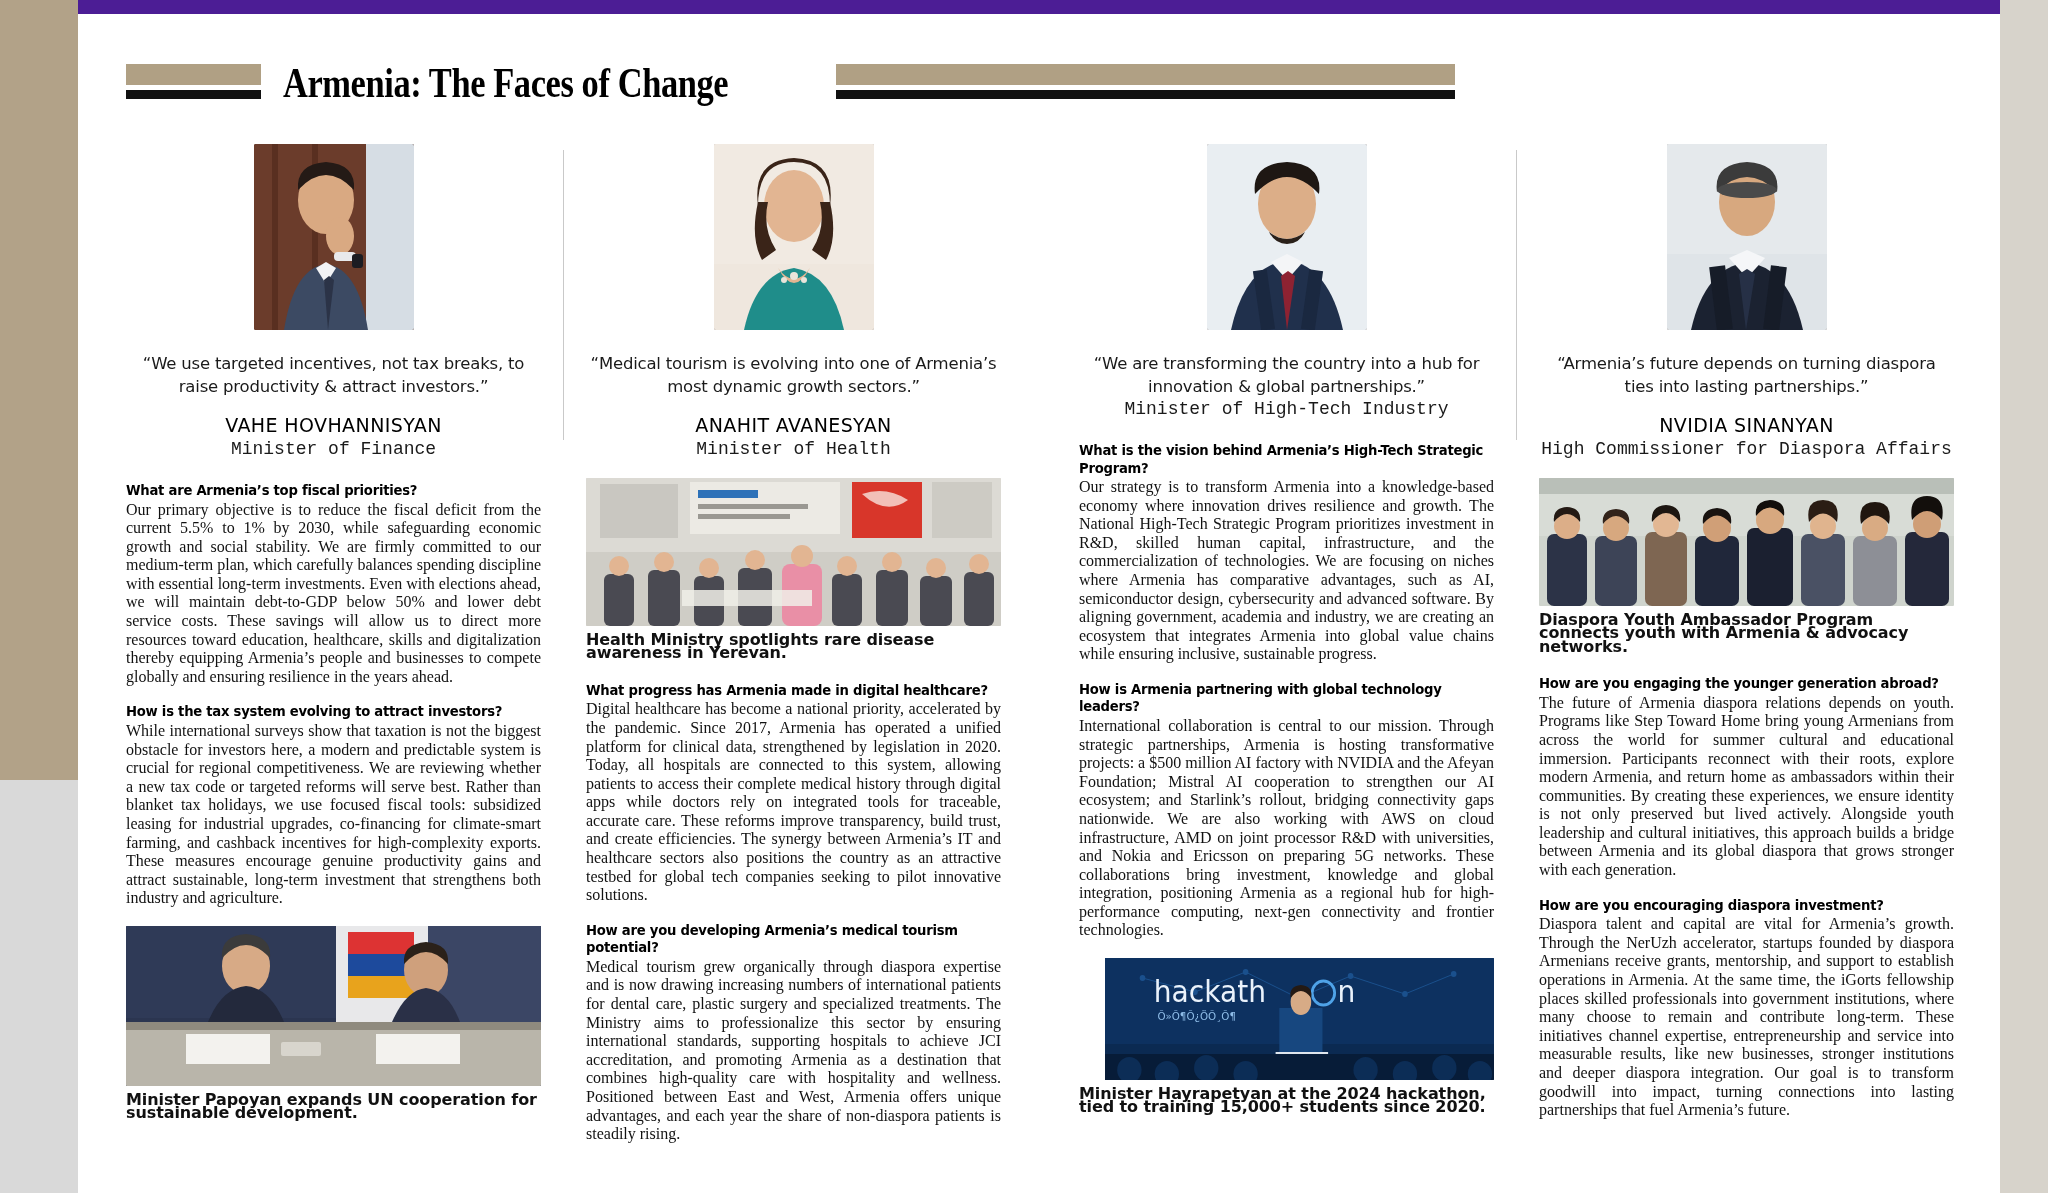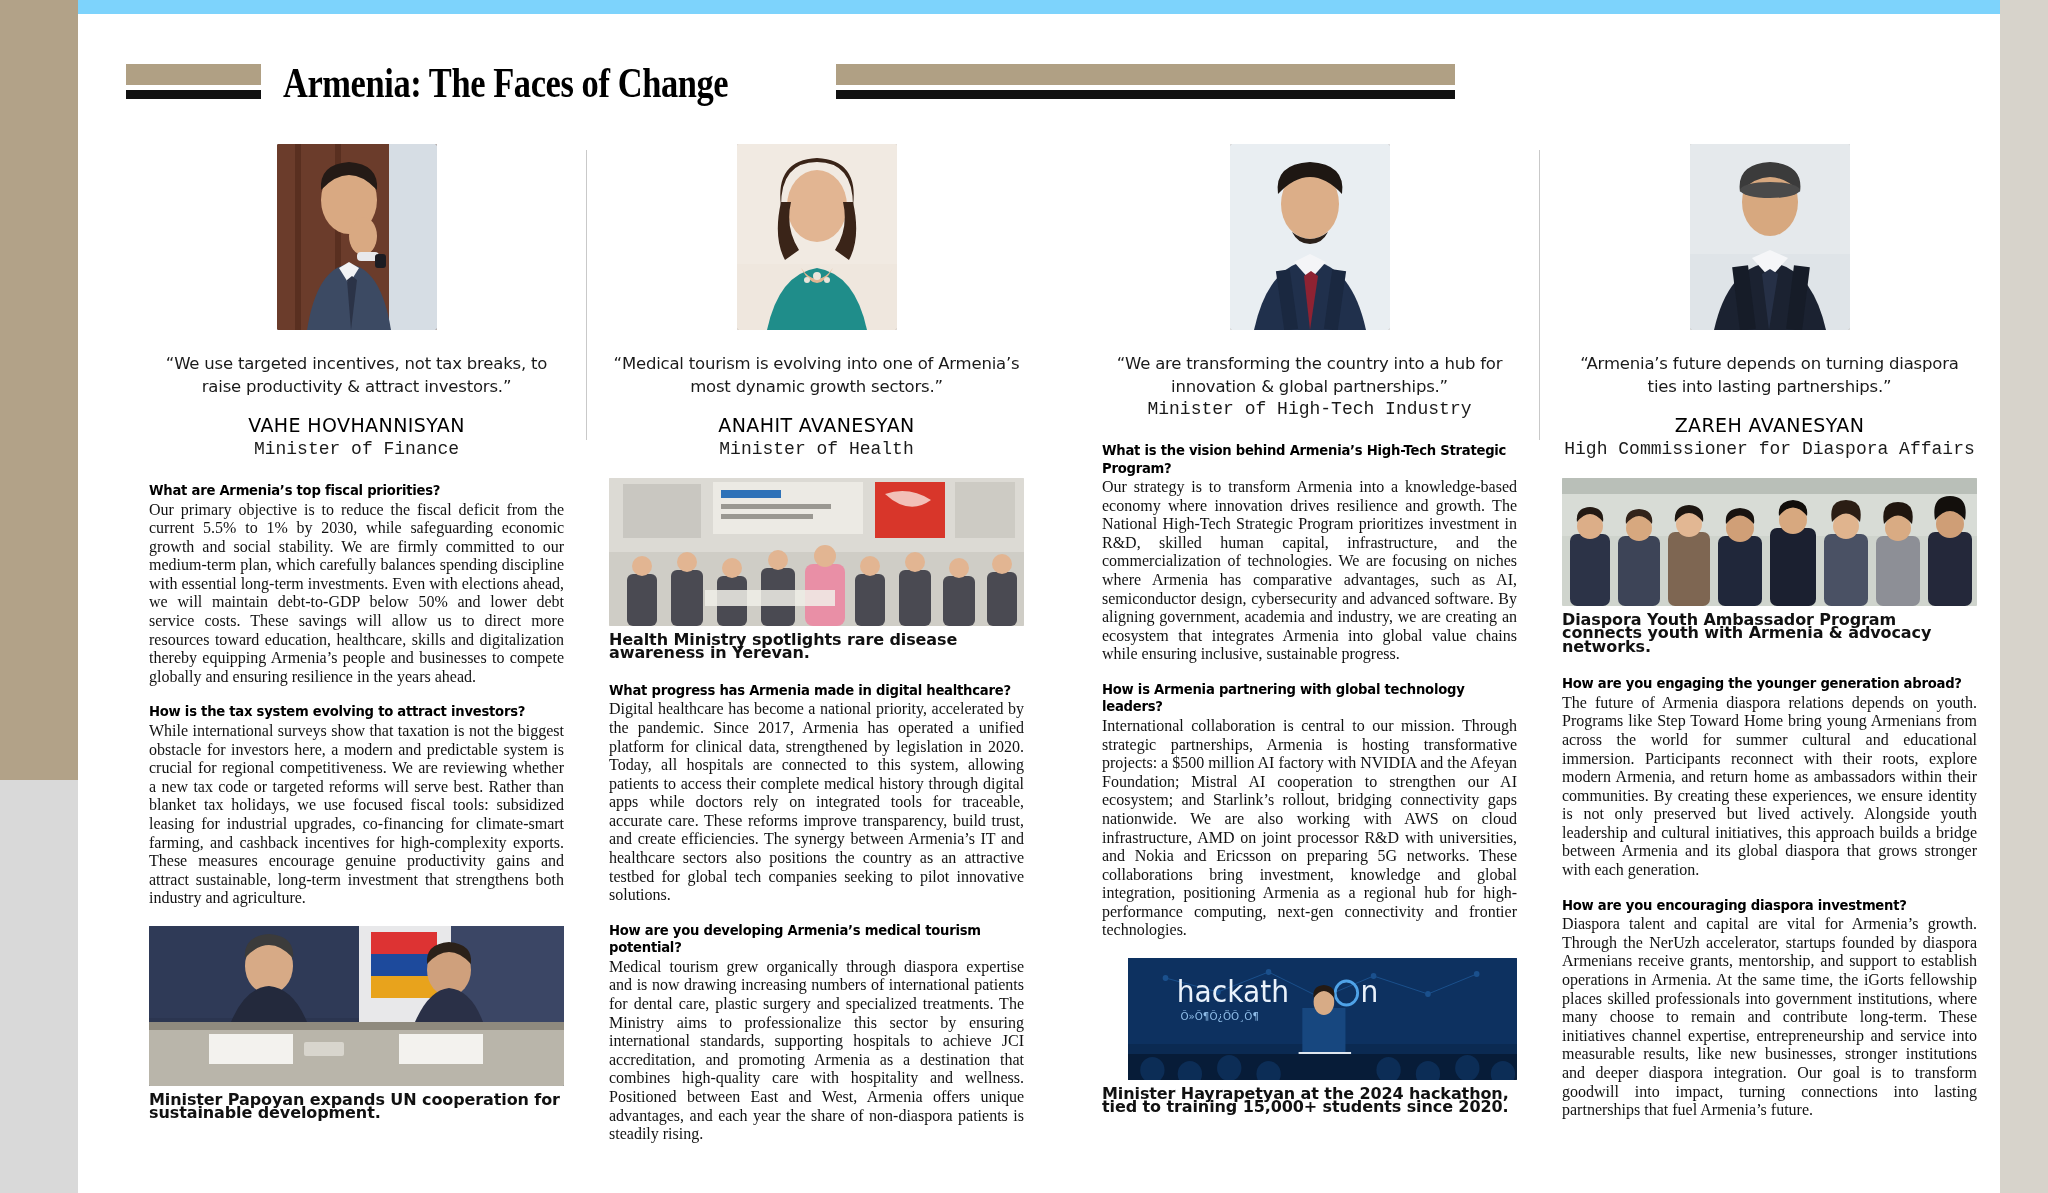--- a/index.html
+++ b/index.html
@@ -9,21 +9,21 @@
     height: 1193px;
     overflow: hidden;
     background: #ffffff;
   }
 
   
   .page {
     position: relative;
     width: 2048px;
     height: 1193px;
-    background: #7dd3fc;
+    background: #4c1d95;
   }
   .band-left-tan {
     position: absolute; left: 0; top: 0;
     width: 78px; height: 780px;
     background: #b2a288;
   }
   .band-left-grey {
     position: absolute; left: 0; top: 780px;
     width: 78px; height: 413px;
     background: #d9d9d9;
@@ -89,21 +89,21 @@
     width: 1922px; height: 1045px;
     display: flex;
   }
   .col {
     position: relative;
     width: 415px;
     padding: 0 0 0 0;
   }
   .col-spacer-mid { width: 78px; }
 
-  .col:first-child { margin-left: 71px; }
+  .col:first-child { margin-left: 48px; }
 
   .vrule {
     width: 1px;
     background: #c9c9c9;
     margin: 6px 22px 30px 22px;
     align-self: stretch;
     height: 290px;
   }
 
   
@@ -454,21 +454,21 @@
               <path d="M24 186 q14 -62 56 -68 q42 6 56 68Z" fill="#1b2231"></path>
               <path d="M62 114 l18 20 l18 -20 l-18 -8Z" fill="#f5f6f8"></path>
               <path d="M72 130 l7 56 l9 -56 l-8 -5Z" fill="#263046"></path>
               <rect x="46" y="122" width="16" height="64" fill="#161c28" transform="rotate(-7 54 154)"></rect>
               <rect x="100" y="122" width="16" height="64" fill="#161c28" transform="rotate(7 108 154)"></rect>
             </svg>
           </div>
         </div>
 
         <div class="quote">“Armenia’s future depends on turning diaspora ties into lasting partnerships.”</div>
-        <div class="person-name">ZAREH AVANESYAN</div>
+        <div class="person-name">NVIDIA SINANYAN</div>
         <div class="person-role">High Commissioner for Diaspora Affairs</div>
 
         <div class="photo photo-h-group">
           <svg viewBox="0 0 415 128" preserveAspectRatio="none">
             <rect width="415" height="128" fill="#cfd4cd"></rect>
             <rect x="0" y="0" width="415" height="58" fill="#d8dcd6"></rect>
             <rect x="0" y="0" width="415" height="16" fill="#b9bfb8"></rect>
             <g>
               <rect x="8" y="56" width="40" height="72" rx="7" fill="#2c3347"></rect>
               <circle cx="28" cy="48" r="13" fill="#dcae88"></circle>

